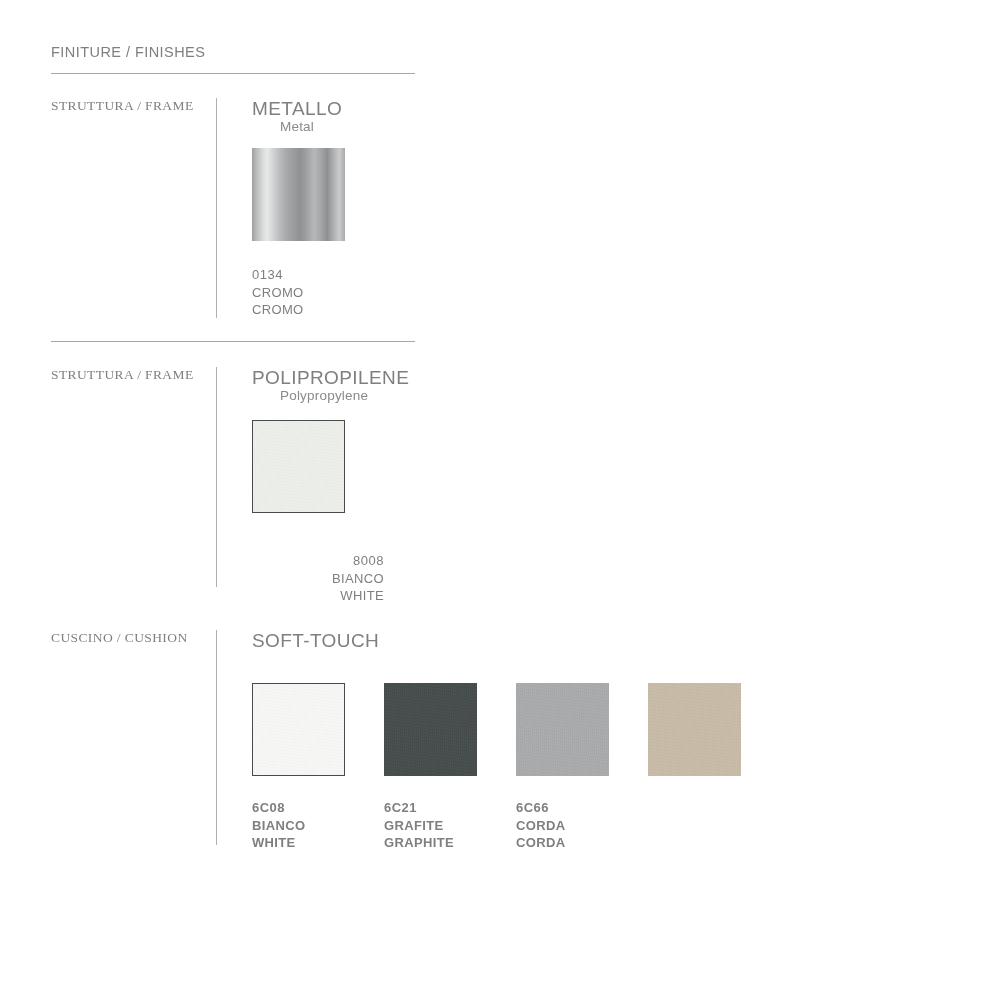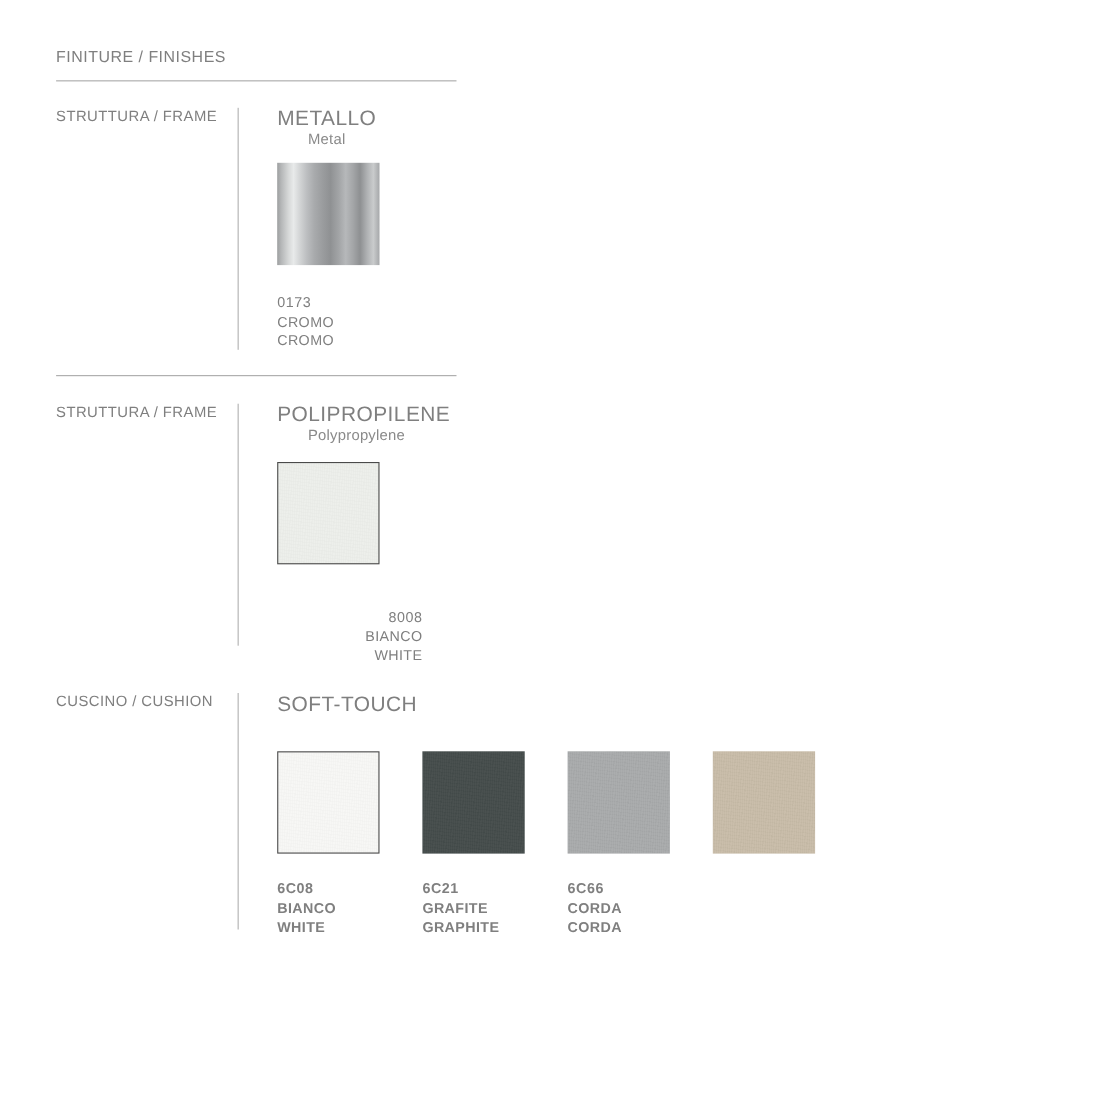--- a/index.html
+++ b/index.html
@@ -57,20 +57,21 @@
     width: 1000px;
   }
   .cat-label {
     position: absolute;
     left: 51px;
     top: 0;
     font-size: 13.5px;
     letter-spacing: 0.4px;
     color: #7f7f7f;
     white-space: nowrap;
+    font-family: Liberation Serif, serif;
   }
   .vrule {
     position: absolute;
     left: 216px;
     top: 0;
     width: 1px;
     background: #b0b0b0;
   }
   .mat-name {
     position: absolute;
@@ -166,21 +167,21 @@
                #9d9fa0 0%, #b5b7b8 4%, #d6d8d8 11%, #e8eaea 16%,
                #d3d5d6 22%, #bcbec0 29%, #a9abad 36%, #9b9d9f 44%,
                #8f9193 52%, #a2a4a6 60%, #b6b8ba 67%, #a4a6a8 74%,
                #8e9092 81%, #b0b2b4 88%, #c9cbcc 94%, #a6a8aa 100%);">
         </div>
       </div>
     </div>
 
     <div class="codes" style="top:168px;">
       <div class="code-cell">
-        <div class="code-line num">0173</div>
+        <div class="code-line num">0134</div>
         <div class="code-line">CROMO</div>
         <div class="code-line">CROMO</div>
       </div>
     </div>
   </div>
 
   <div class="section-rule" style="top:341px;"></div>
 
   <div class="section" style="top:367px;">
     <div class="cat-label">STRUTTURA / FRAME</div>

